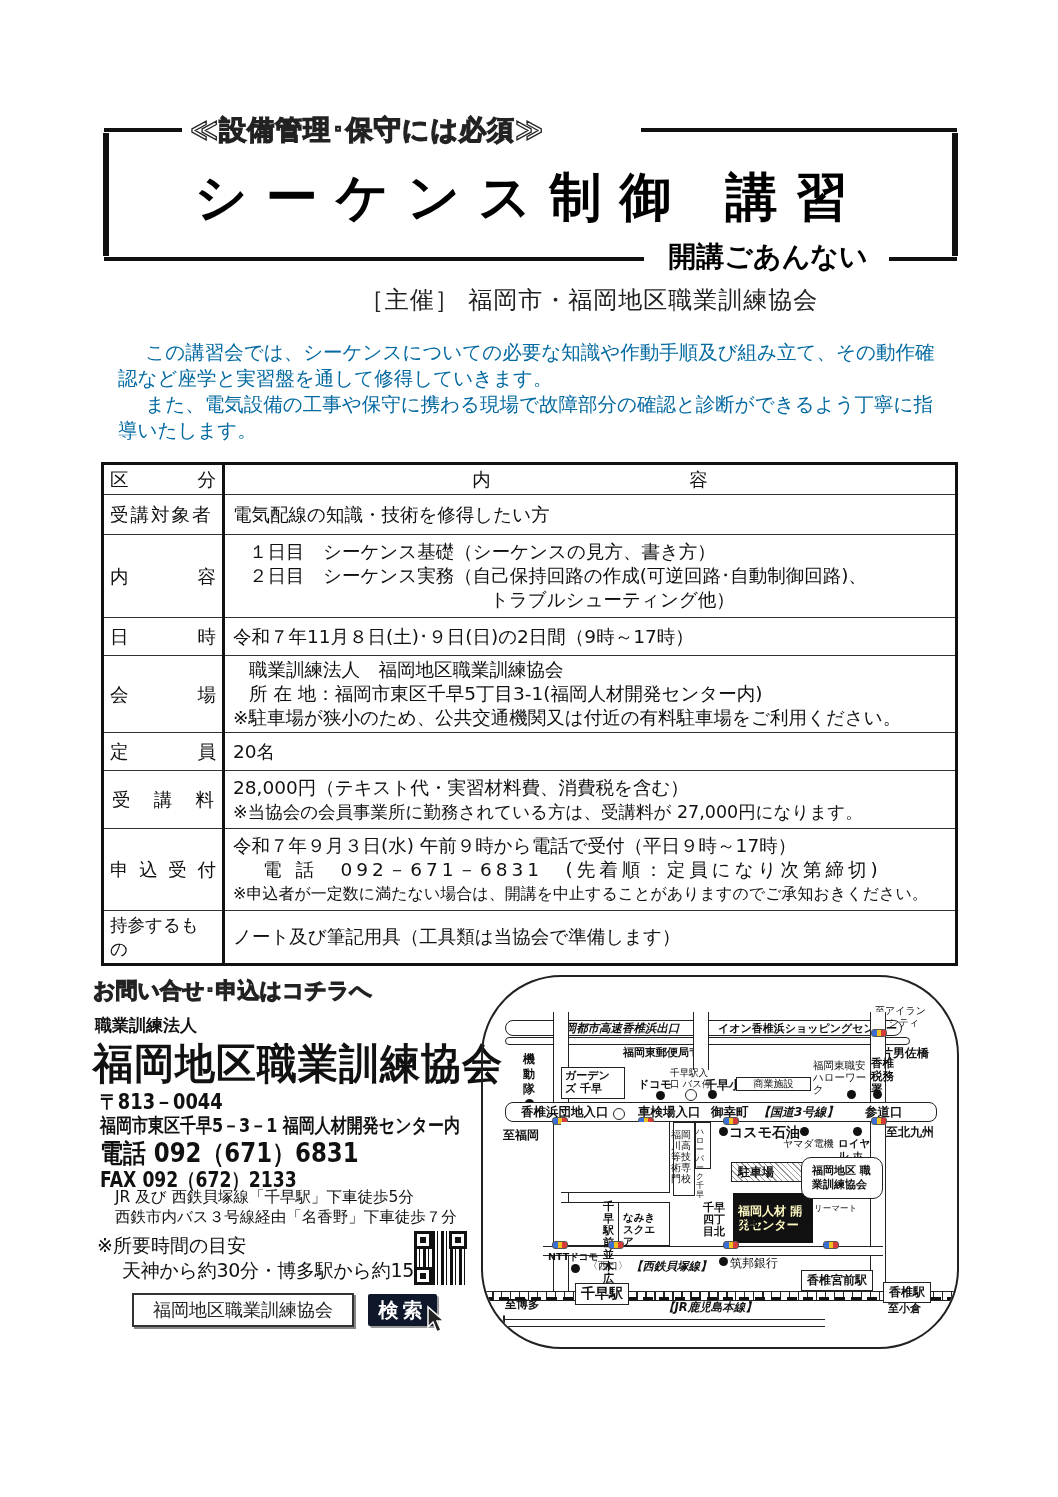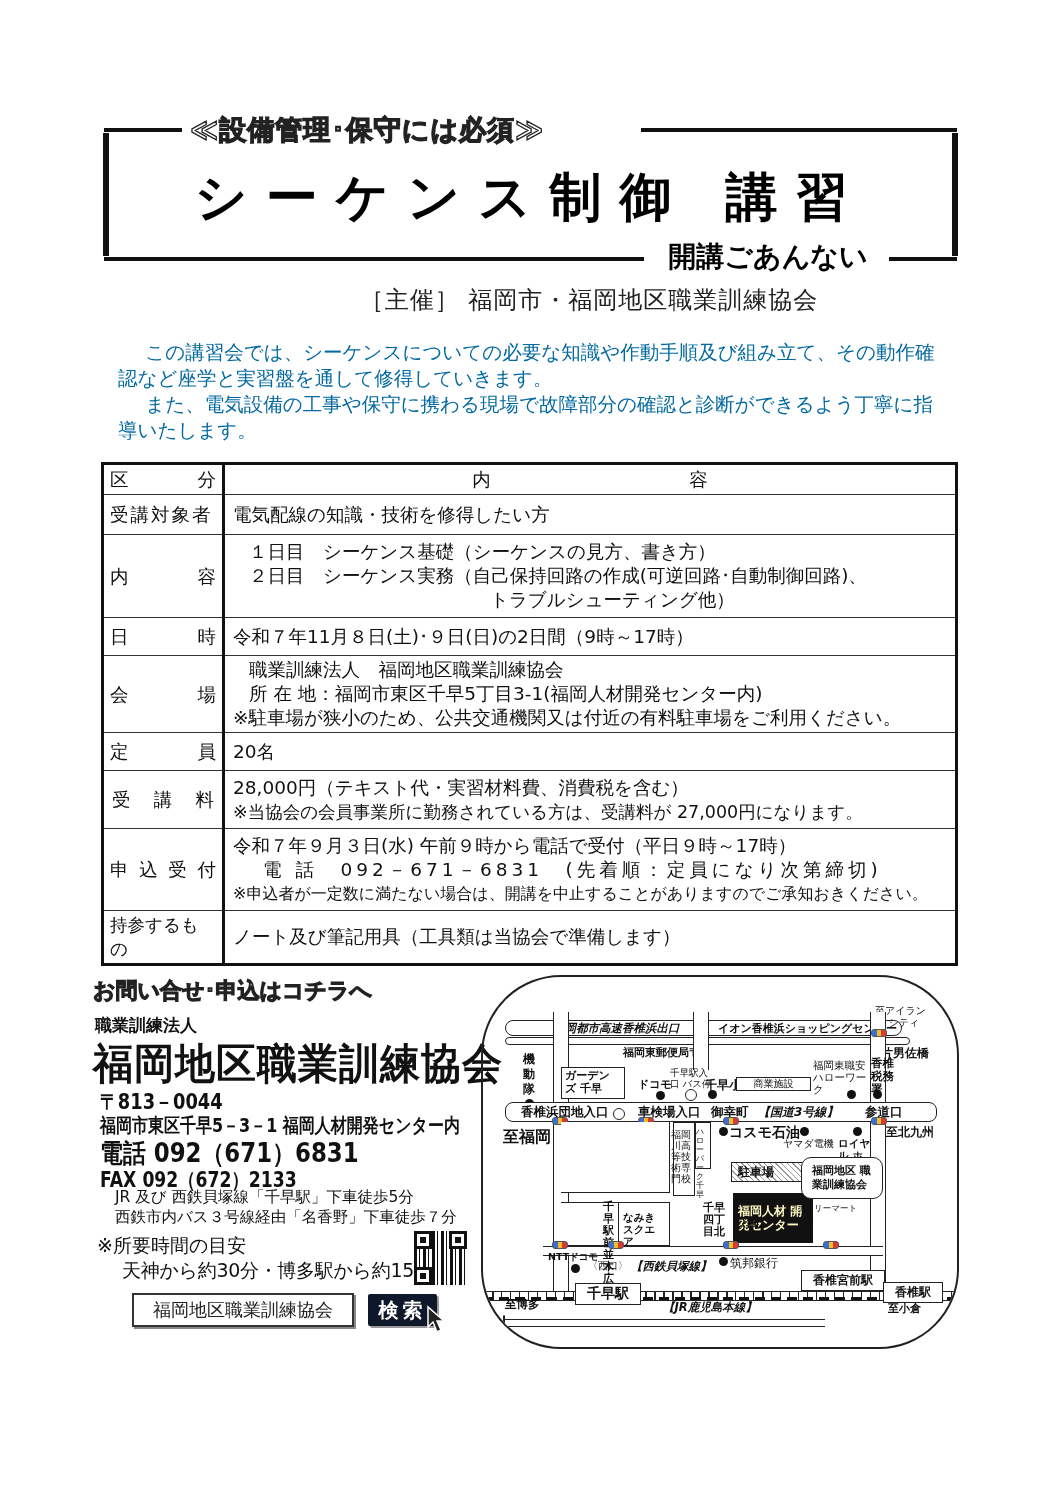--- a/index.html
+++ b/index.html
@@ -125,21 +125,21 @@
     .blk { position: absolute; border: 1.5px solid #222; background: #fff; }
     .dot { position: absolute; width: 9px; height: 9px; border-radius: 50%; background: #111; }
     .busstop { position: absolute; width: 10px; height: 10px; border-radius: 50%; border: 1.5px solid #222; background: #fff; }
     .signal { position: absolute; width: 14px; height: 6px; border-radius: 3px; background: linear-gradient(90deg,#3a6fd8 0 33%,#f0c020 33% 66%,#d83a3a 66%); border: 1px solid #555; }
     .rail {
       position: absolute; left: 0; top: 1291px; width: 100%; height: 8px;
       border-top: 1.5px solid #222; border-bottom: 1.5px solid #222;
       background: repeating-linear-gradient(90deg, #222 0 1.5px, transparent 1.5px 9px);
     }
     .rail-dash { position: absolute; height: 3px; background: repeating-linear-gradient(90deg,#111 0 10px, transparent 10px 16px); }
-    .station { position: absolute; border: 1.5px solid #222; background: #fff; font-size: 14px; font-weight: bold; padding: 1px 11px; }
+    .station { position: absolute; border: 1.5px solid #222; background: #fff; font-size: 14px; font-weight: bold; padding: 1px 5px; }
     .hatched { background: repeating-linear-gradient(45deg, #fff 0 3px, #999 3px 4px); }
     .dark-blk { position: absolute; background: #111; color: #fef9c3; font-weight: bold; font-size: 12px; line-height: 14px; padding: 11px 5px; }
     .callout {
       position: absolute; border: 1.5px solid #222; background: #fff; border-radius: 10px;
       font-size: 11px; font-weight: bold; line-height: 14px; padding: 6px 10px;
     }
   </style>
 </head>
 <body>
 
@@ -323,21 +323,21 @@
   <div class="m" style="left:155px;top:127px;font-weight:bold;font-size:12.5px">車検場入口</div>
   <div class="m" style="left:228px;top:127px;font-weight:bold;font-size:12.5px">御幸町</div>
   <div class="m" style="left:275px;top:127px;font-style:italic;font-weight:bold;font-size:12px">【国道3号線】</div>
   <div class="m" style="left:382px;top:127px;font-weight:bold;font-size:12.5px">参道口</div>
   <div class="signal" style="left:69px;top:140px;"></div>
   <div class="signal" style="left:155px;top:140px;"></div>
   <div class="signal" style="left:240px;top:140px;"></div>
   <div class="signal" style="left:388px;top:140px;"></div>
   <div class="signal" style="left:388px;top:52px;"></div>
 
-  <div class="m" style="left:20px;top:150px;font-weight:bold;font-size:16px">至福岡</div>
+  <div class="m" style="left:20px;top:150px;font-weight:bold;font-size:12px">至福岡</div>
   <div class="m" style="left:120px;top:148px;font-size:9.5px;line-height:11px;white-space:normal;width:45px">千早駅入口 バス停</div>
   <div class="blk" style="left:78px;top:145px;width:108px;height:70px;border-left:none;border-top:none;"></div>
   <div class="blk" style="left:190px;top:145px;width:20px;height:72px;"></div>
   <div class="m" style="left:188px;top:152px;font-size:10px;line-height:11px;white-space:normal;width:22px">福岡川高等技術専門校</div>
   <div class="blk" style="left:212px;top:145px;width:14px;height:45px;"></div>
   <div class="m" style="left:213px;top:150px;font-size:8px;line-height:9px;white-space:normal;width:12px">ハローパーク 千早</div>
   <div class="dot" style="left:236px;top:150px;"></div>
   <div class="m" style="left:246px;top:147px;font-weight:bold;font-size:14px">コスモ石油</div>
   <div class="dot" style="left:317px;top:150px;"></div>
   <div class="m" style="left:300px;top:160px;font-size:10px">ヤマダ電機</div>

